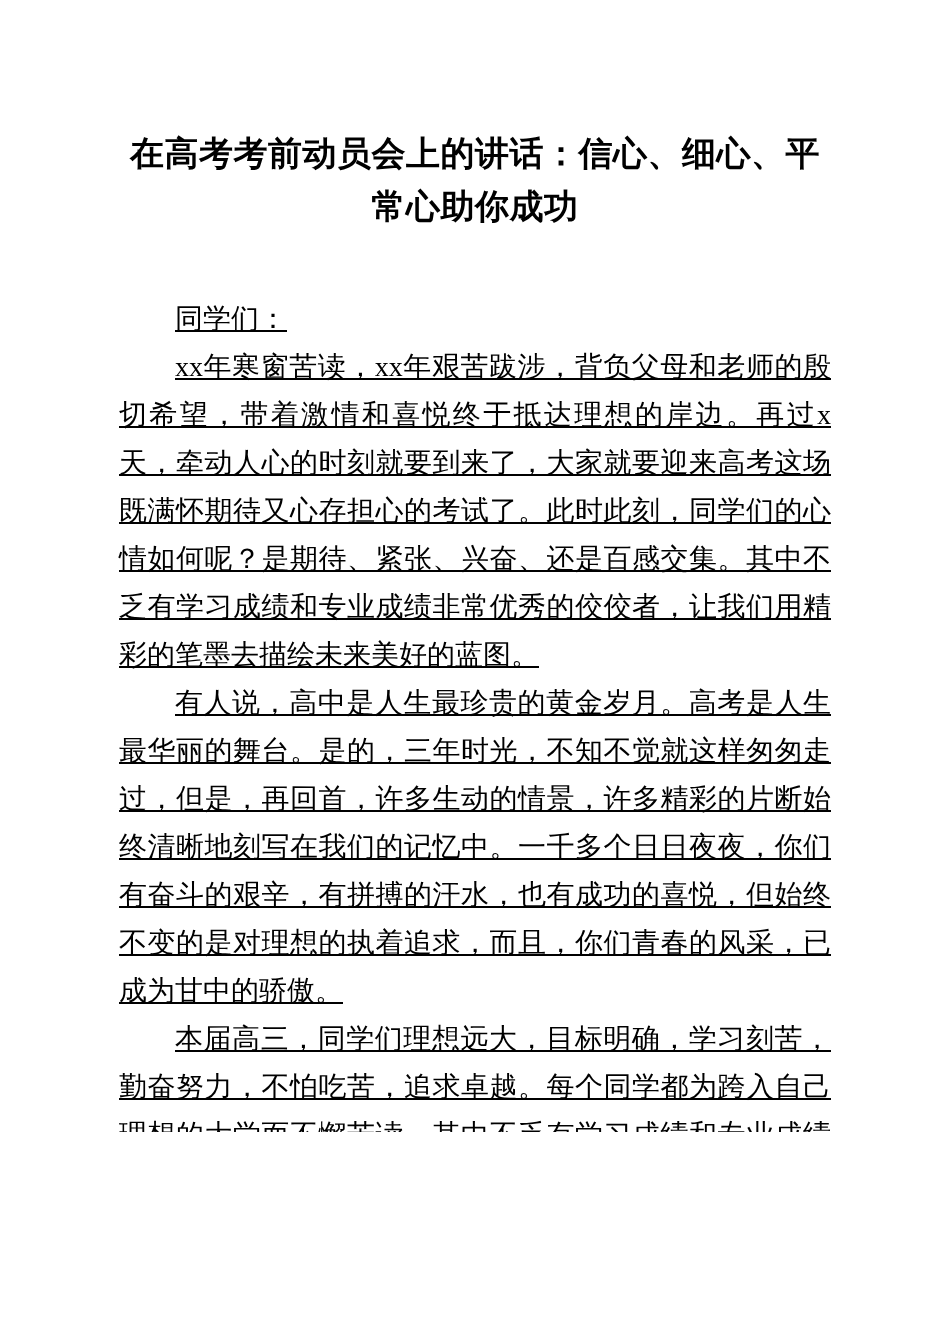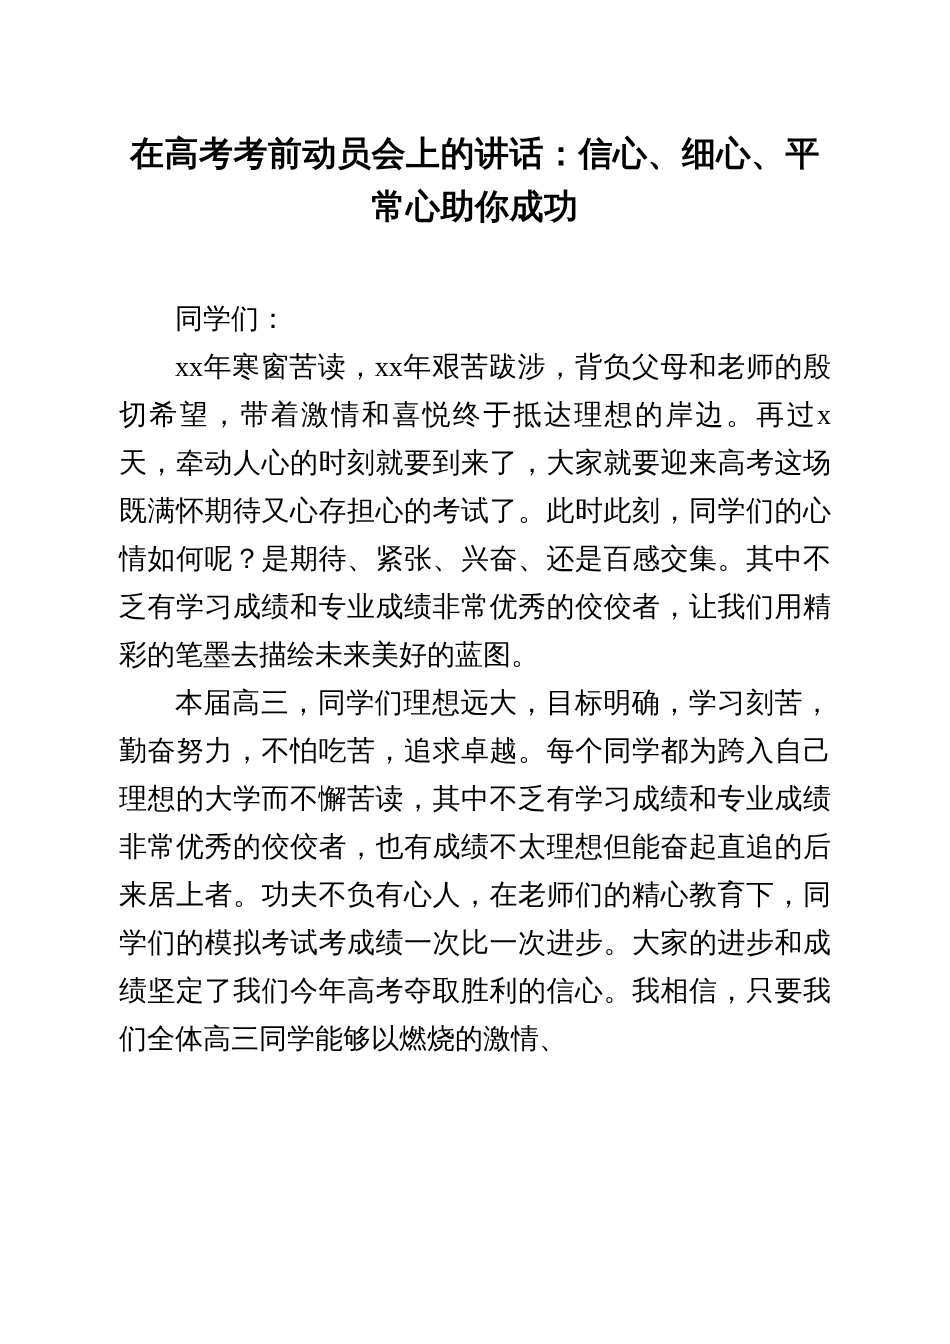--- a/index.html
+++ b/index.html
@@ -34,20 +34,21 @@
     margin-top: 62px;
     font-size: 28px;
     line-height: 48px;
     text-align: justify;
     text-justify: inter-ideograph;
   }
 
   .doc-body p {
     text-indent: 2em;
     margin: 0;
+    text-decoration: underline;
   }
 
   .salutation {
     text-indent: 2em;
   }
 </style>
 </head>
 <body>
 
 <div class="page">
@@ -56,19 +57,20 @@
     <h1 class="doc-title">在高考考前动员会上的讲话：信心、细心、平常心助你成功</h1>
 
     <div class="doc-body">
 
       <p class="salutation">同学们：</p>
 
       <div>
 
           <p>xx年寒窗苦读，xx年艰苦跋涉，背负父母和老师的殷切希望，带着激情和喜悦终于抵达理想的岸边。再过x天，牵动人心的时刻就要到来了，大家就要迎来高考这场既满怀期待又心存担心的考试了。此时此刻，同学们的心情如何呢？是期待、紧张、兴奋、还是百感交集。其中不乏有学习成绩和专业成绩非常优秀的佼佼者，让我们用精彩的笔墨去描绘未来美好的蓝图。</p>
 
+          <p>有人说，高中是人生最珍贵的黄金岁月。高考是人生最华丽的舞台。是的，三年时光，不知不觉就这样匆匆走过，但是，再回首，许多生动的情景，许多精彩的片断始终清晰地刻写在我们的记忆中。一千多个日日夜夜，你们有奋斗的艰辛，有拼搏的汗水，也有成功的喜悦，但始终不变的是对理想的执着追求，而且，你们青春的风采，已成为甘中的骄傲。</p>
 
           <p>本届高三，同学们理想远大，目标明确，学习刻苦，勤奋努力，不怕吃苦，追求卓越。每个同学都为跨入自己理想的大学而不懈苦读，其中不乏有学习成绩和专业成绩非常优秀的佼佼者，也有成绩不太理想但能奋起直追的后来居上者。功夫不负有心人，在老师们的精心教育下，同学们的模拟考试考成绩一次比一次进步。大家的进步和成绩坚定了我们今年高考夺取胜利的信心。我相信，只要我们全体高三同学能够以燃烧的激情、</p>
         </div>
 
     </div>
   </div>
 </div>
 
 </body></html>

